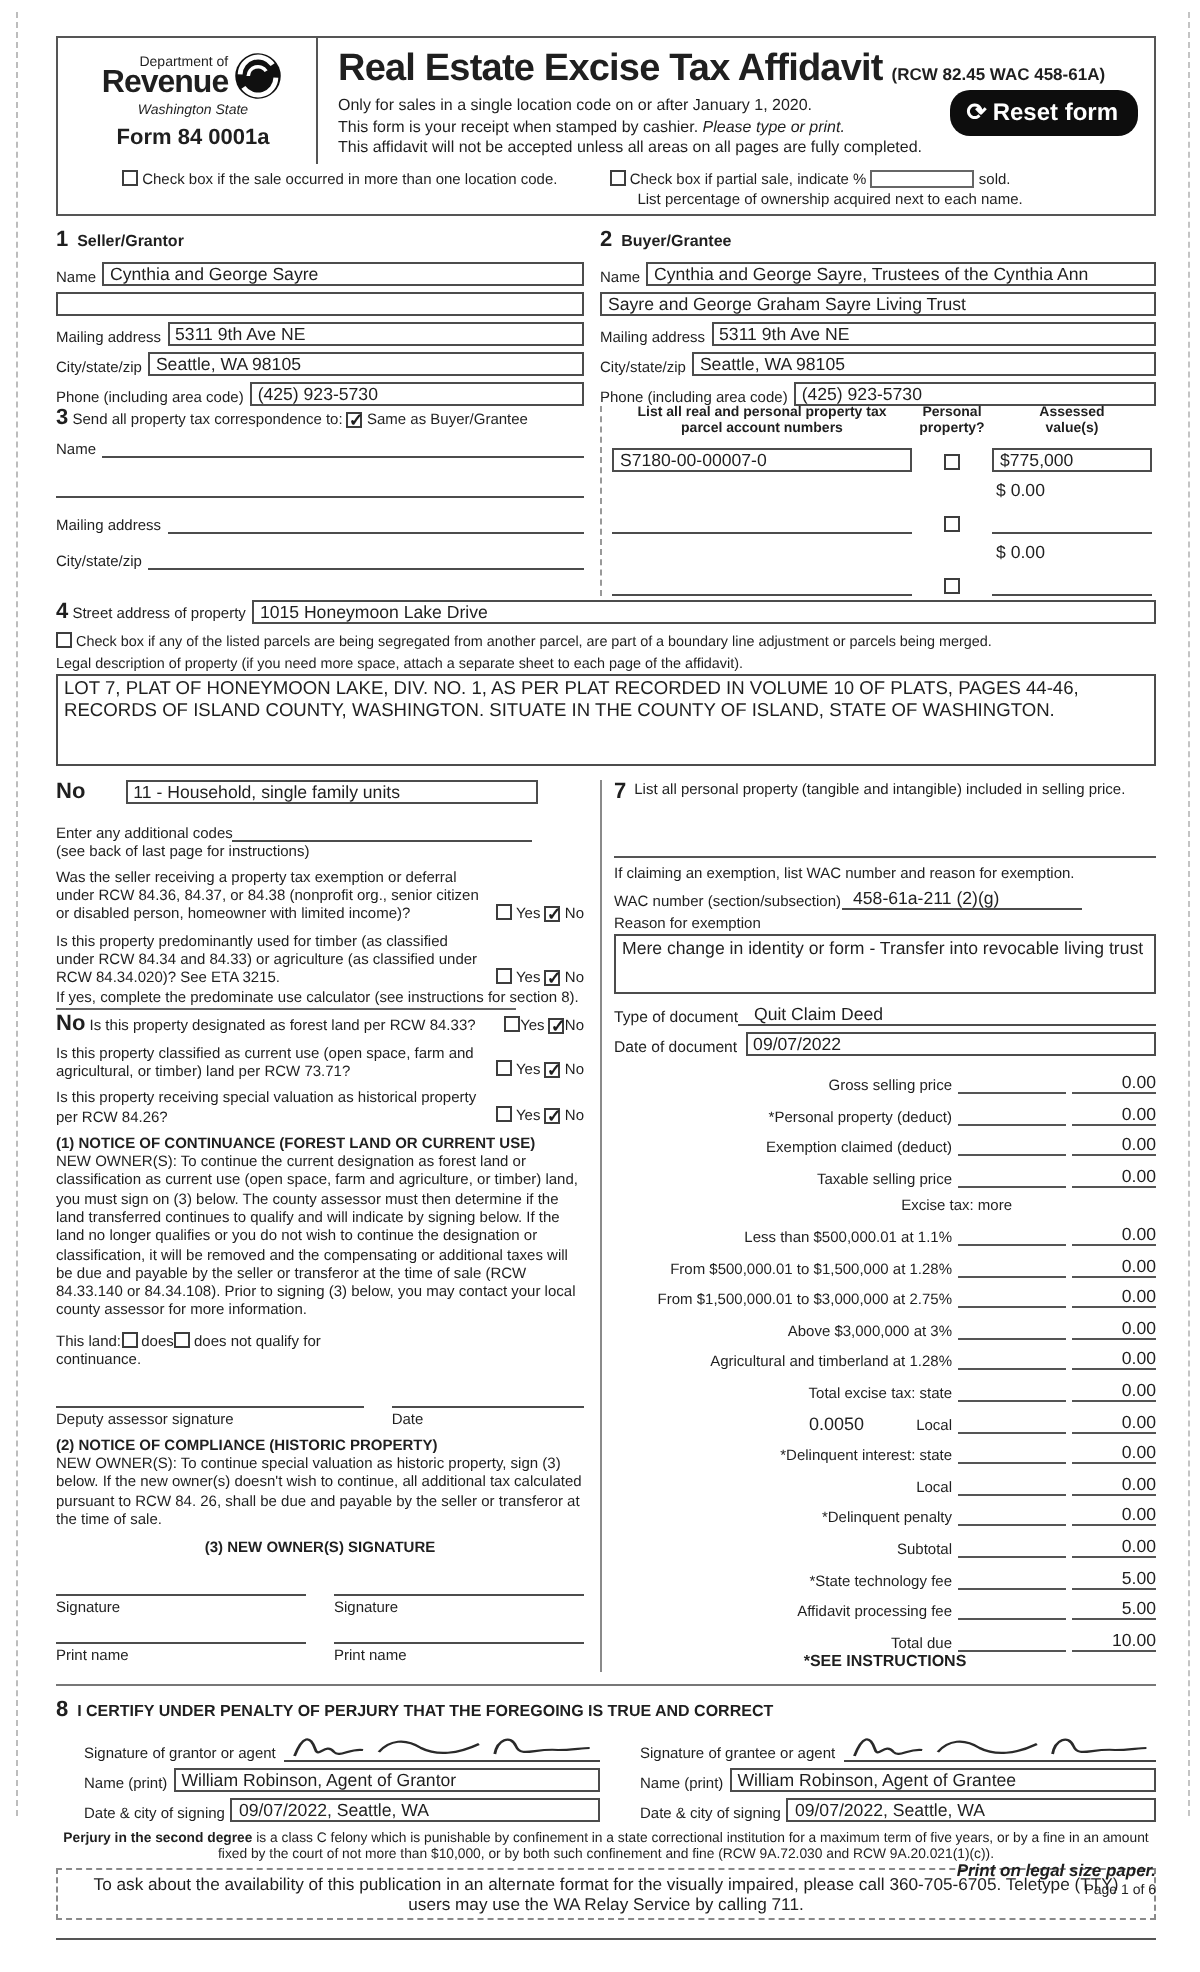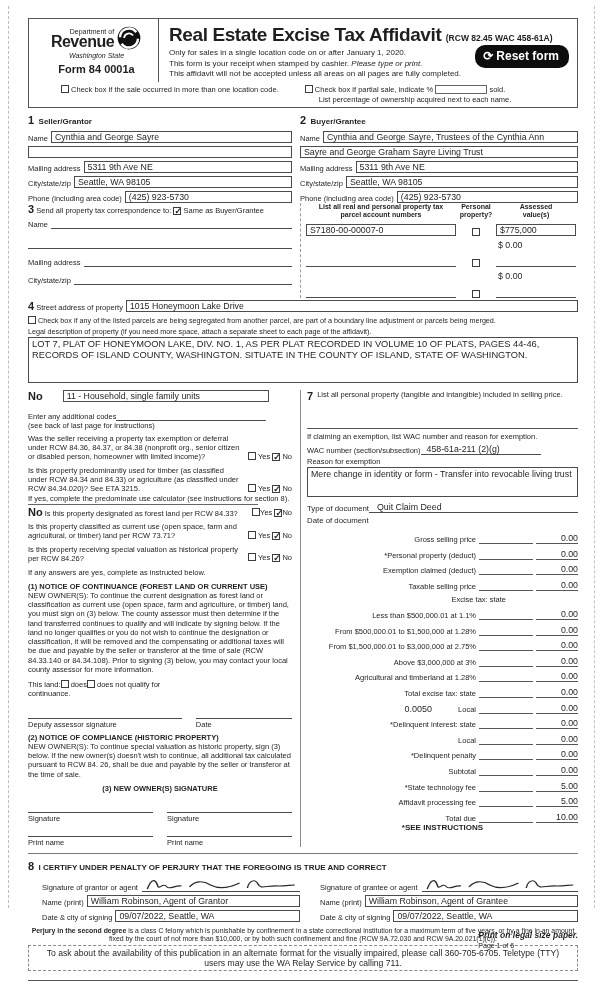--- a/index.html
+++ b/index.html
@@ -111,21 +111,21 @@
   .sig8 .s8col { width:275px; padding-left:14px; }
   .sigline-row { display:flex; align-items:flex-end; gap:4px; margin-top:2px; height:16px; }
   .sig-svg { border-bottom:1px solid #444; flex:1; height:16px; }
 
   
   .perjury { font-size:6.9px; line-height:8.3px; text-align:center; margin-top:5px; }
   .tty { border:1px dashed #8a8a8a; margin-top:2px; padding:2px 10px; font-size:8.6px; line-height:10px; text-align:center; }
   .footrow { display:flex; align-items:flex-end; margin-top:4px; font-size:7px; }
   .foot-ct { flex:1; text-align:center; }
   .ct-line { border-bottom:1px solid #555; height:6px; margin-bottom:2px; }
-  .print-note { position:absolute; right:0; top:930px; }
+  .print-note { position:absolute; right:0; top:930px; text-align:right; }
   .pn1 { font-size:8.5px; font-weight:bold; font-style:italic; }
   .pn2 { font-size:7px; margin-top:2px; }
 </style>
 </head>
 <body>
 
 <div class="scan-edge-l"></div>
 <div class="scan-edge-r"></div>
 
 <div class="page">
@@ -329,21 +329,20 @@
           <span class="yn"><span class="cb"></span><span>Yes</span> <span class="cb">✓</span><span>No</span></span>
         </div>
         <div class="qrow">
           <span class="qtext">Is this property classified as current use (open space, farm and agricultural, or timber) land per RCW 73.71?</span>
           <span class="yn"><span class="cb"></span> <span>Yes</span> <span class="cb">✓</span> <span>No</span></span>
         </div>
         <div class="qrow">
           <span class="qtext">Is this property receiving special valuation as historical property per RCW 84.26?</span>
           <span class="yn"><span class="cb"></span> <span>Yes</span> <span class="cb">✓</span> <span>No</span></span>
         </div>
-        <div class="small-p" style="margin-top:5px;">If any answers are yes, complete as instructed below.</div>
         <div class="notice-h">(1) NOTICE OF CONTINUANCE (FOREST LAND OR CURRENT USE)</div>
         <div class="small-p">NEW OWNER(S): To continue the current designation as forest land or classification as current use (open space, farm and agriculture, or timber) land, you must sign on (3) below. The county assessor must then determine if the land transferred continues to qualify and will indicate by signing below. If the land no longer qualifies or you do not wish to continue the designation or classification, it will be removed and the compensating or additional taxes will be due and payable by the seller or transferor at the time of sale (RCW 84.33.140 or 84.34.108). Prior to signing (3) below, you may contact your local county assessor for more information.</div>
         <div class="thisland">
           <span>This land:</span>
           <span><span class="cb"></span> <span>does</span></span>
           <span><span class="cb"></span> <span>does not qualify for</span></span>
         </div>
         <div class="small-p">continuance.</div>
         <div class="sigpair">
           <div class="sp" style="flex:1.6;">
@@ -393,20 +392,21 @@
         <span class="wac-val">458-61a-211 (2)(g)</span>
       </div>
       <div class="small-p" style="margin-top:2px;">Reason for exemption</div>
       <div class="reason-box">Mere change in identity or form - Transfer into revocable living trust</div>
       <div class="doc-row">
         <span>Type of document</span>
         <span class="doc-val">Quit Claim Deed</span>
       </div>
       <div class="doc-row" style="margin-top:3px;">
         <span>Date of document</span>
+        <span class="fbox date-box">09/07/2022</span>
       </div>
 
       <div class="mrow" style="margin-top:8px;">
           <span class="ml">Gross selling price</span>
           <span class="mr"></span>
           <span class="mv">0.00</span>
         </div>
       <div class="mrow">
           <span class="ml">*Personal property (deduct)</span>
           <span class="mr"></span>
@@ -416,21 +416,21 @@
           <span class="ml">Exemption claimed (deduct)</span>
           <span class="mr"></span>
           <span class="mv">0.00</span>
         </div>
       <div class="mrow">
           <span class="ml">Taxable selling price</span>
           <span class="mr"></span>
           <span class="mv">0.00</span>
         </div>
       <div class="mrow">
-          <span class="ml excise-head">Excise tax: state</span>
+          <span class="ml excise-head">Excise tax: more</span>
         </div>
       <div class="mrow">
           <span class="ml">Less than $500,000.01 at 1.1%</span>
           <span class="mr"></span>
           <span class="mv">0.00</span>
         </div>
       <div class="mrow">
           <span class="ml">From $500,000.01 to $1,500,000 at 1.28%</span>
           <span class="mr"></span>
           <span class="mv">0.00</span>

